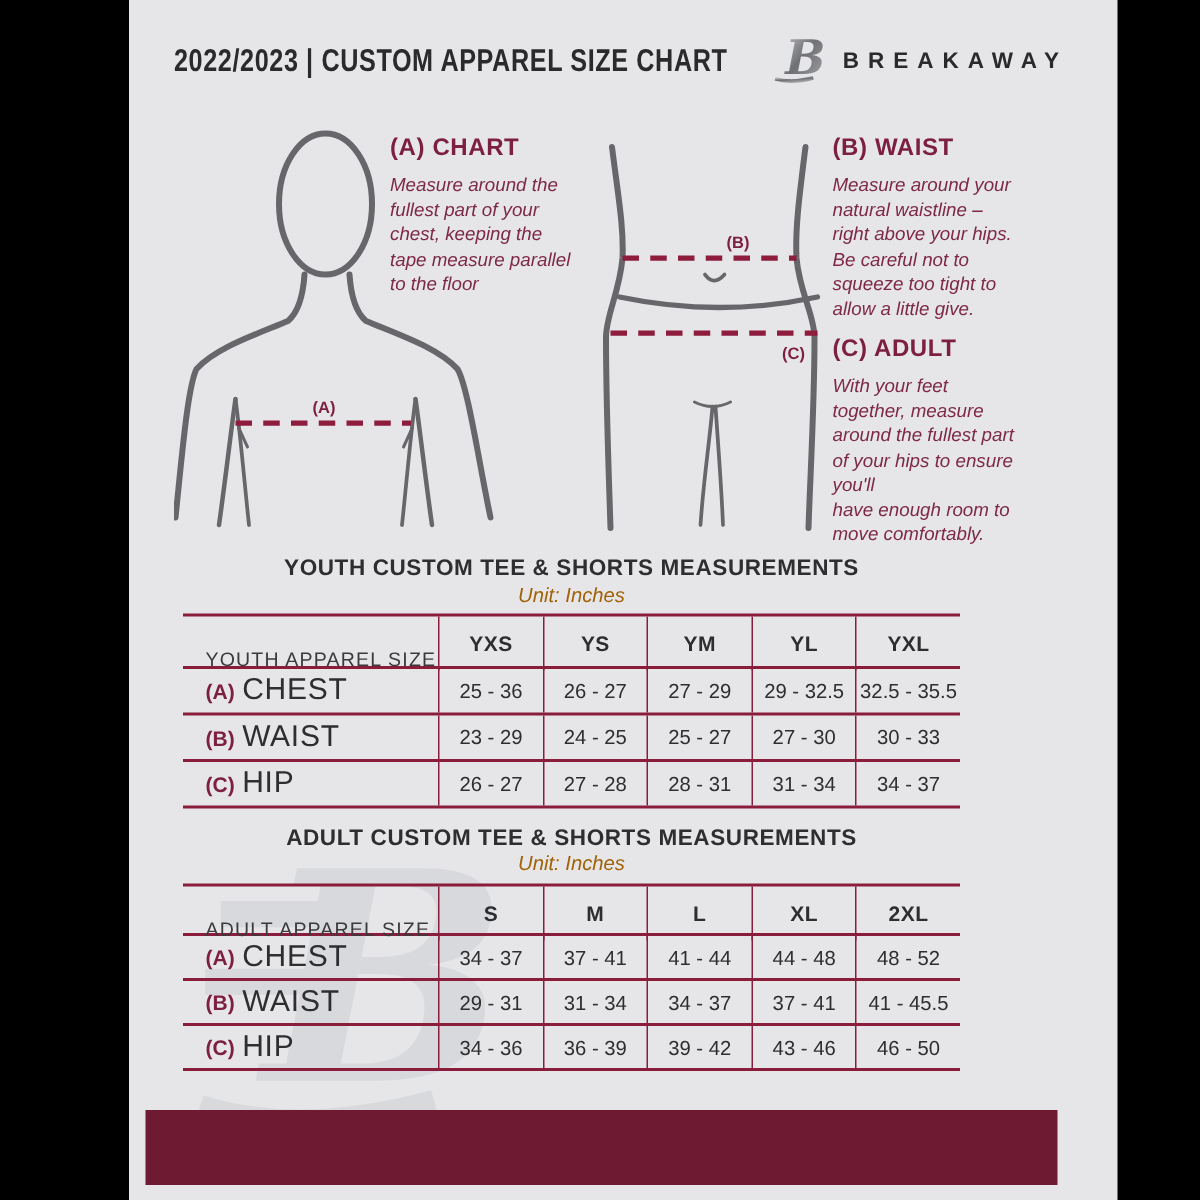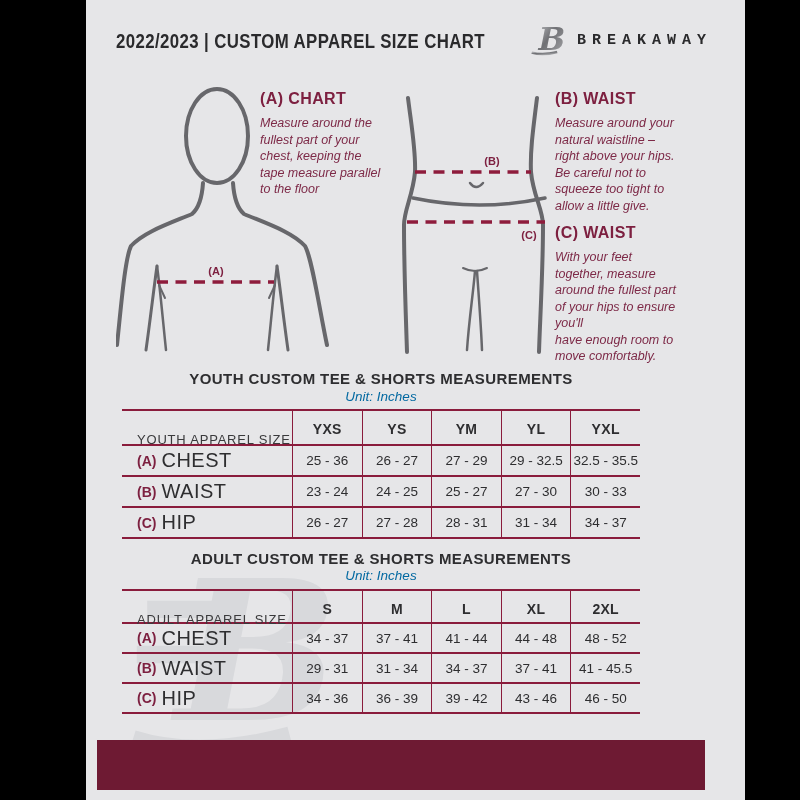--- a/index.html
+++ b/index.html
@@ -21,21 +21,21 @@
     position:absolute;left:30px;top:29px;
     font-size:21px;font-weight:bold;color:#2a2a2c;
     letter-spacing:.5px;white-space:nowrap;
     transform:scaleX(.8);transform-origin:left center;
   }
   .brand{
     position:absolute;right:33px;top:19px;height:42px;
     display:flex;align-items:center;gap:13px;
   }
   .brand-name{
-    font-size:15px;font-weight:bold;color:#2a2a2c;letter-spacing:6px;font-family:Liberation Mono, monospace;
+    font-size:15px;font-weight:bold;color:#2a2a2c;letter-spacing:6px;
   }
   
   .guide{position:absolute;z-index:1;}
   .guide h3{
     margin:0;font-size:16px;font-weight:bold;
     color:var(--color-maroon,#7d2040);letter-spacing:.4px;
   }
   .guide p{
     margin:7px 0 0 0;font-size:12.5px;line-height:16.5px;
     font-style:italic;color:var(--color-maroon_body,#7d2947);
@@ -52,21 +52,21 @@
     font-size:11px;fill:var(--color-maroon,#7d2040);
   }
   
   .section-title,.section-subtitle{
     position:absolute;left:36px;width:518px;text-align:center;z-index:2;
   }
   .section-title{
     font-size:15px;font-weight:bold;color:#2e2e30;letter-spacing:.4px;
   }
   .section-subtitle{
-    font-size:13.5px;font-style:italic;color:#0369a1;
+    font-size:13.5px;font-style:italic;color:#a16207;
   }
   .title-youth{top:370px;} .subtitle-youth{top:389px;}
   .title-adult{top:550px;} .subtitle-adult{top:568px;}
   
   .size-table{
     position:absolute;left:36px;width:518px;z-index:2;
     border-top:2px solid var(--color-maroon_line,#8a1c3c);
   }
   .table-youth{top:409px;}
   .table-adult{top:589px;}
@@ -163,21 +163,21 @@
     <div class="guide guide-b">
       <h3>(B) WAIST</h3>
       <p>Measure around your
 natural waistline –
 right above your hips.
 Be careful not to
 squeeze too tight to
 allow a little give.</p>
     </div>
     <div class="guide guide-c">
-      <h3>(C) WAIST</h3>
+      <h3>(C) ADULT</h3>
       <p>With your feet
 together, measure
 around the fullest part
 of your hips to ensure
 you'll
 have enough room to
 move comfortably.</p>
     </div>
 
     <div class="watermark">
@@ -209,21 +209,21 @@
         <div class="tc">26 - 27</div>
         <div class="tc">27 - 29</div>
         <div class="tc">29 - 32.5</div>
         <div class="tc">32.5 - 35.5</div>
       </div>
       <div class="tr data">
         <div class="tc first">
           <span class="row-marker">(B)</span>
           <span class="row-label">WAIST</span>
         </div>
-        <div class="tc">23 - 24</div>
+        <div class="tc">23 - 29</div>
         <div class="tc">24 - 25</div>
         <div class="tc">25 - 27</div>
         <div class="tc">27 - 30</div>
         <div class="tc">30 - 33</div>
       </div>
       <div class="tr data">
         <div class="tc first">
           <span class="row-marker">(C)</span>
           <span class="row-label">HIP</span>
         </div>

